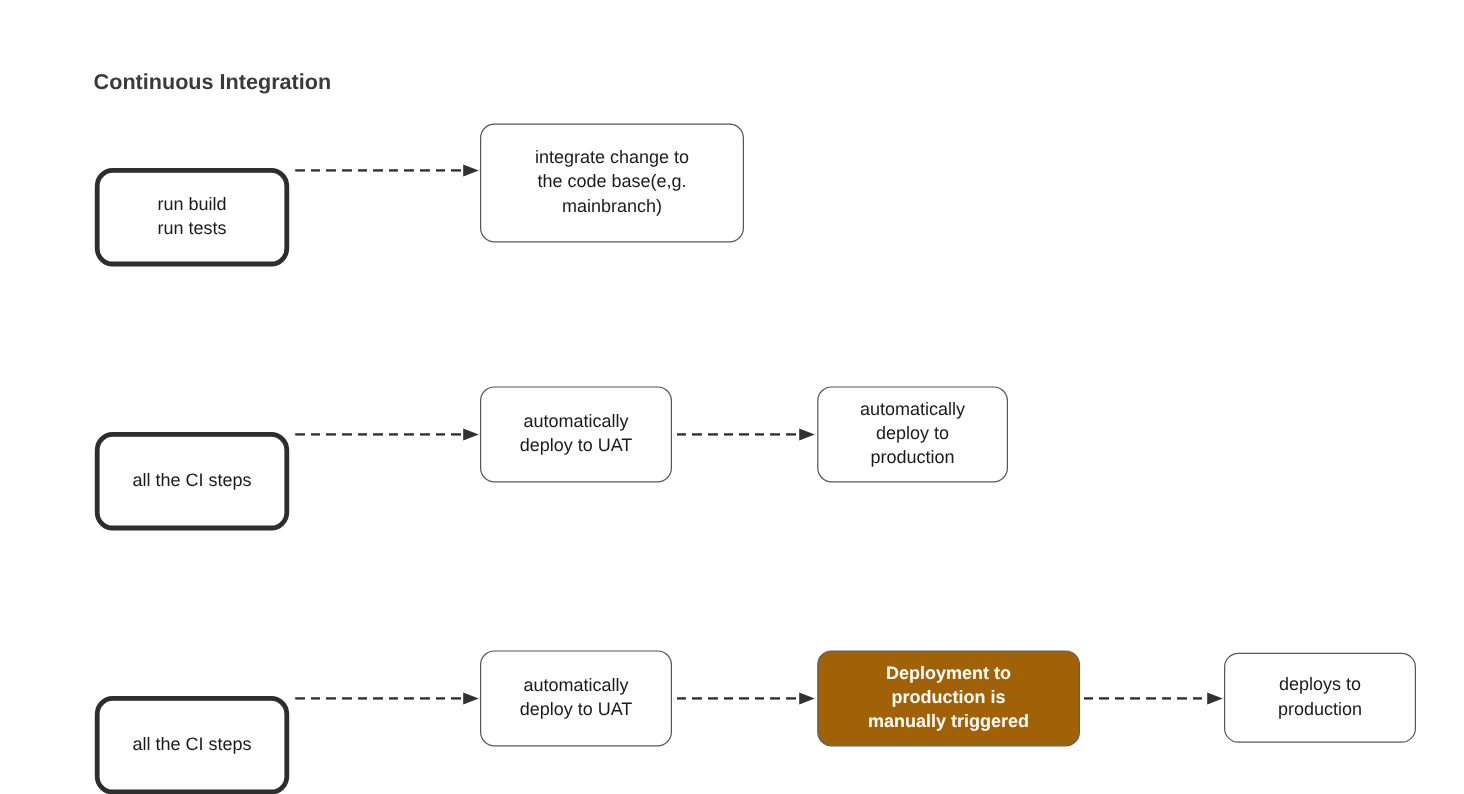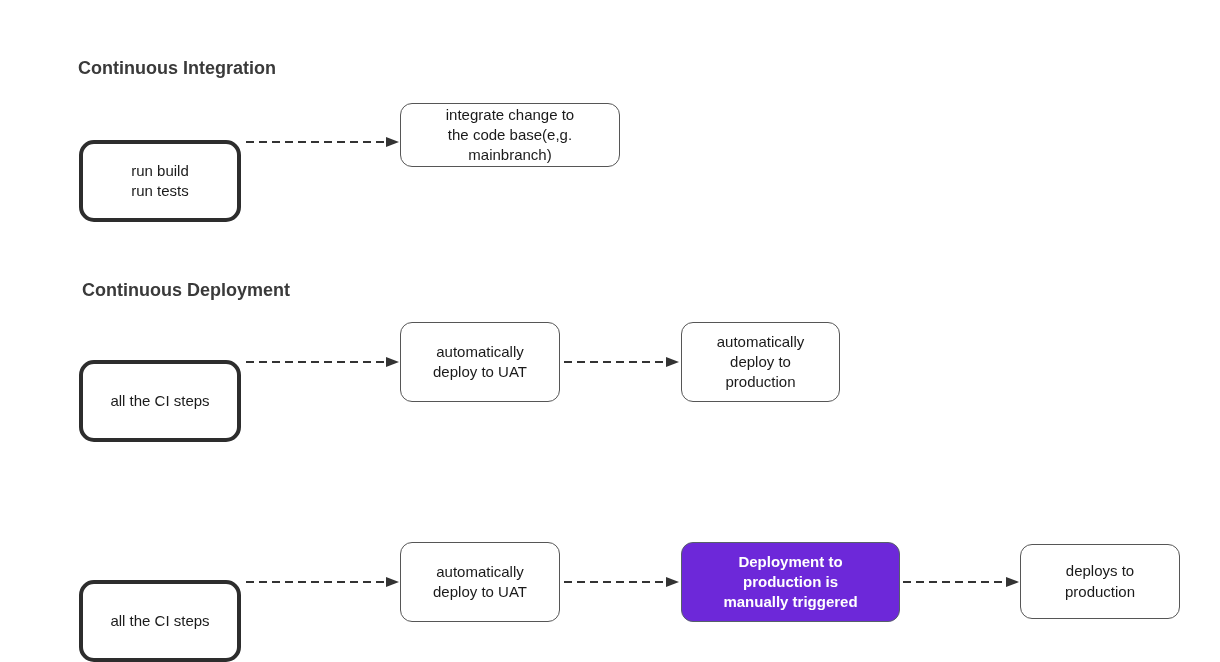--- a/index.html
+++ b/index.html
@@ -36,21 +36,21 @@
   .node.thick {
     border: 4px solid #2d2d2d;
     border-radius: 15px;
     margin-top: 39px;
   }
   .node.thin {
     border: 1px solid #565656;
     border-radius: 12px;
   }
   .node.dark {
-    background: #6d28d9;
+    background: #a16207;
     border: 1px solid #566069;
     border-radius: 12px;
     color: #ffffff;
     font-weight: bold;
   }
   .arrow {
     position: absolute;
     height: 2px;
     background: repeating-linear-gradient(to right, #333333 0 8px, transparent 8px 13px);
   }
@@ -72,25 +72,24 @@
 
 <div class="canvas">
 
   <div class="section-title" style="left:78px; top:58px;">Continuous Integration</div>
 
   <div class="node thick" style="left:79px; top:101px; width:162px; height:82px;">run build
 run tests</div>
 
   <div class="arrow" style="left:246px; top:141px; width:140px;"></div>
 
-  <div class="node thin" style="left:400px; top:103px; width:220px; height:64px;">integrate change to
+  <div class="node thin" style="left:400px; top:103px; width:220px; height:99px;">integrate change to
 the code base(e,g.
 mainbranch)</div>
 
-  <div class="section-title" style="left:82px; top:280px;">Continuous Deployment</div>
 
   <div class="node thick" style="left:79px; top:321px; width:162px; height:82px;">all the CI steps</div>
 
   <div class="arrow" style="left:246px; top:361px; width:140px;"></div>
 
   <div class="node thin" style="left:400px; top:322px; width:160px; height:80px;">automatically
 deploy to UAT</div>
 
   <div class="arrow" style="left:564px; top:361px; width:102px;"></div>
 

